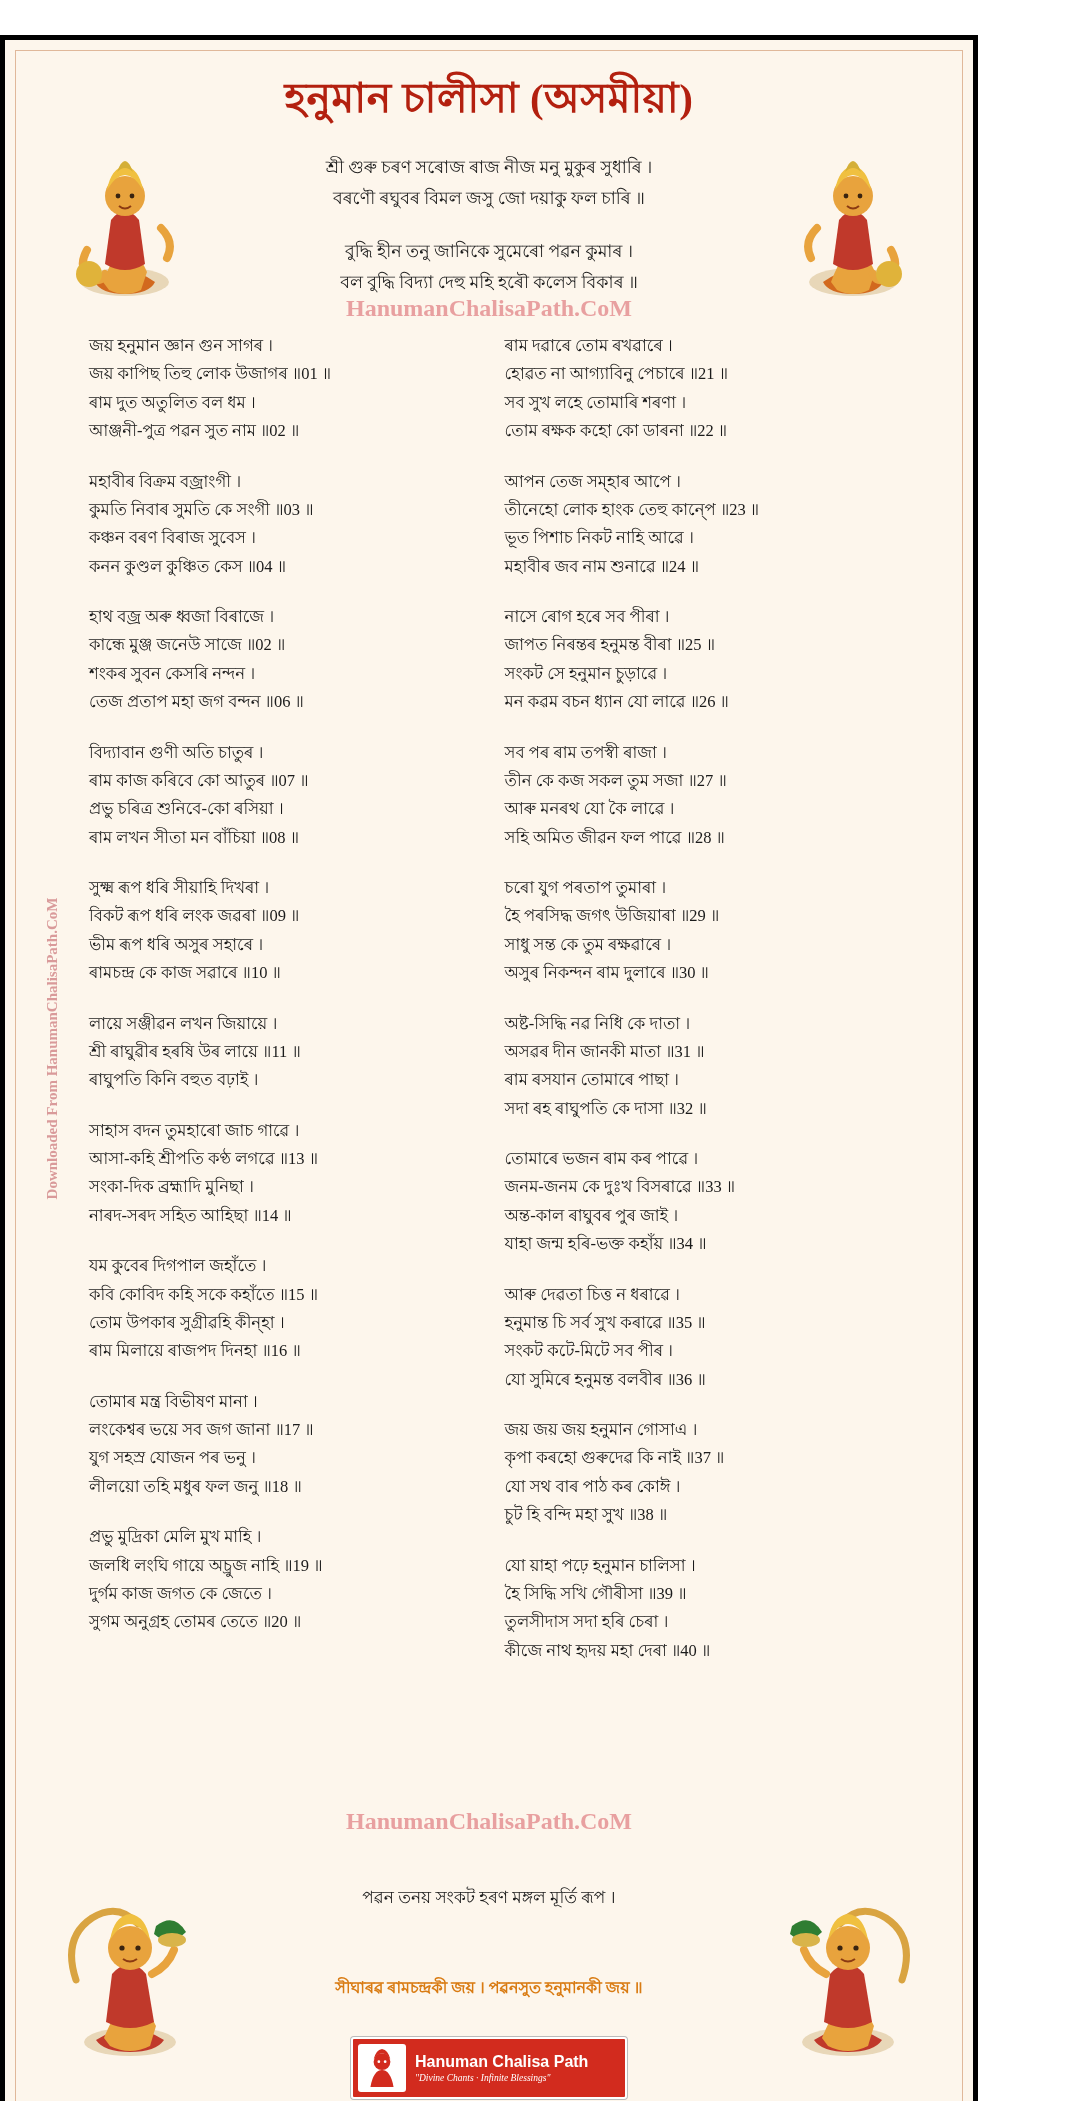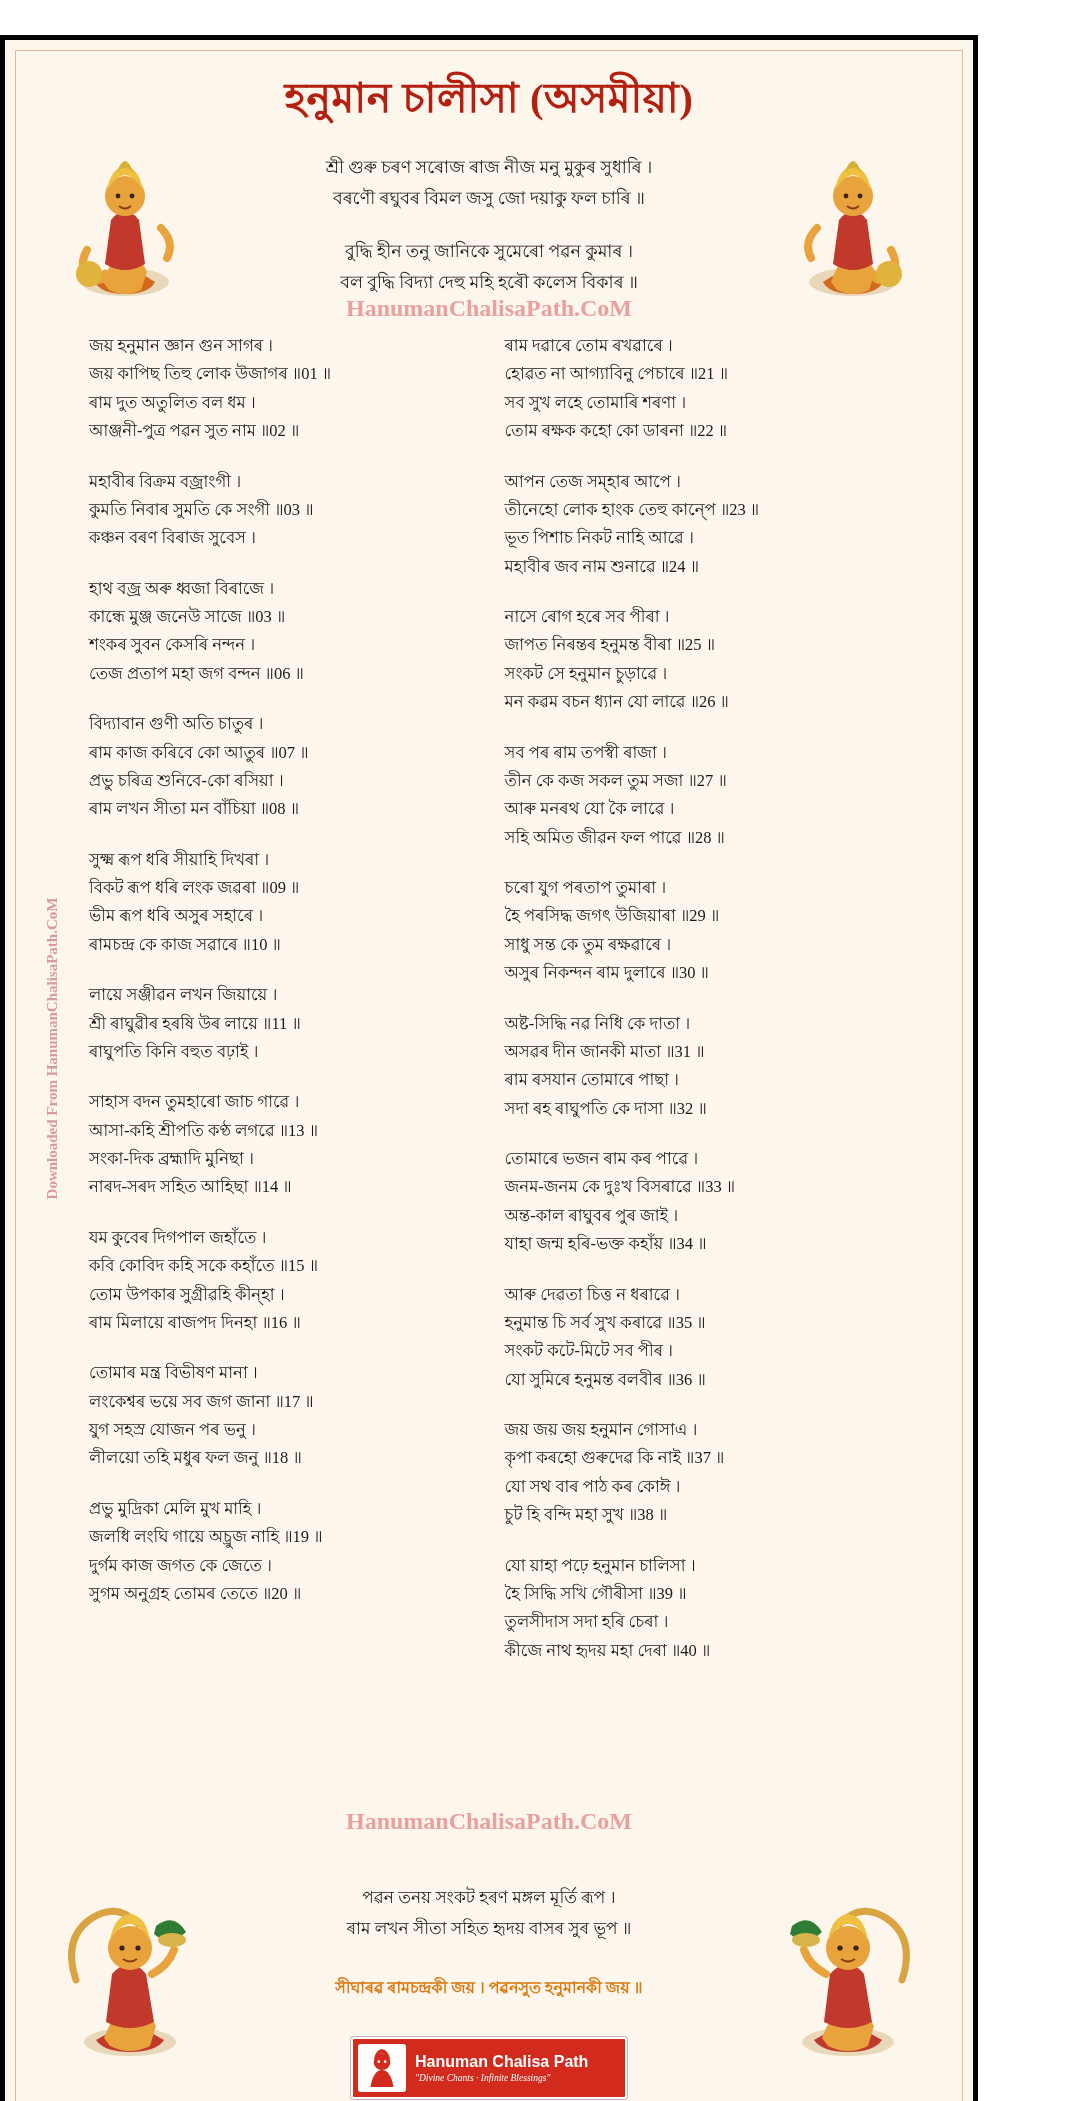--- a/index.html
+++ b/index.html
@@ -165,24 +165,25 @@
       <div class="stanza">
         <div class="line">জয় হনুমান জ্ঞান গুন সাগৰ ।</div>
         <div class="line">জয় কাপিছ তিহু লোক উজাগৰ ॥01 ॥</div>
         <div class="line">ৰাম দুত অতুলিত বল ধম ।</div>
         <div class="line">আঞ্জনী-পুত্ৰ পৱন সুত নাম ॥02 ॥</div>
       </div>
       <div class="stanza">
         <div class="line">মহাবীৰ বিক্ৰম বজ্ৰাংগী ।</div>
         <div class="line">কুমতি নিবাৰ সুমতি কে সংগী ॥03 ॥</div>
         <div class="line">কঞ্চন বৰণ বিৰাজ সুবেস ।</div>
+        <div class="line">কনন কুণ্ডল কুঞ্চিত কেস ॥04 ॥</div>
       </div>
       <div class="stanza">
         <div class="line">হাথ বজ্ৰ অৰু ধ্বজা বিৰাজে ।</div>
-        <div class="line">কান্ধে মুঞ্জ জনেউ সাজে ॥03 ॥</div>
+        <div class="line">কান্ধে মুঞ্জ জনেউ সাজে ॥02 ॥</div>
         <div class="line">শংকৰ সুবন কেসৰি নন্দন ।</div>
         <div class="line">তেজ প্ৰতাপ মহা জগ বন্দন ॥06 ॥</div>
       </div>
       <div class="stanza">
         <div class="line">বিদ্যাবান গুণী অতি চাতুৰ ।</div>
         <div class="line">ৰাম কাজ কৰিবে কো আতুৰ ॥07 ॥</div>
         <div class="line">প্ৰভু চৰিত্ৰ শুনিবে-কো ৰসিয়া ।</div>
         <div class="line">ৰাম লখন সীতা মন বাঁচিয়া ॥08 ॥</div>
       </div>
       <div class="stanza">
@@ -315,21 +316,20 @@
     <circle cx="57" cy="78" r="2.6" fill="#3a2410"></circle>
     <circle cx="73" cy="78" r="2.6" fill="#3a2410"></circle>
     <path d="M58 89 q7 5 14 0" stroke="#8b3a12" stroke-width="2" fill="none"></path>
     <path d="M43 104 q-16 -8 -22 -24" stroke="#e8a33d" stroke-width="8" fill="none" stroke-linecap="round"></path>
     <path d="M9 56 q18 -14 30 6 q-16 16 -32 2z" fill="#2f7d32"></path>
     <ellipse cx="23" cy="70" rx="14" ry="7" fill="#d9b44a"></ellipse>
   </svg>
 
   <div class="closing-doha">
     <div class="line">পৱন তনয় সংকট হৰণ মঙ্গল মূৰ্তি ৰূপ ।</div>
-    <div class="line">ৰাম লখন সীতা সহিত হৃদয় বাসৰ সুৰ ভূপ ॥</div>
   </div>
 
   <div class="jai-line">সীঘাৰৱ ৰামচন্দ্ৰকী জয় । পৱনসুত হনুমানকী জয় ॥</div>
 
   <div class="logo">
     <div class="logo-mark">
       <svg viewBox="0 0 40 40" width="42" height="42">
         <circle cx="20" cy="14" r="8" fill="#d22b1e"></circle>
         <path d="M12 12 q8 -12 16 0 q-2 -9 -8 -10 q-6 1 -8 10z" fill="#d22b1e"></path>
         <path d="M9 38 q3 -16 11 -16 q8 0 11 16z" fill="#d22b1e"></path>

